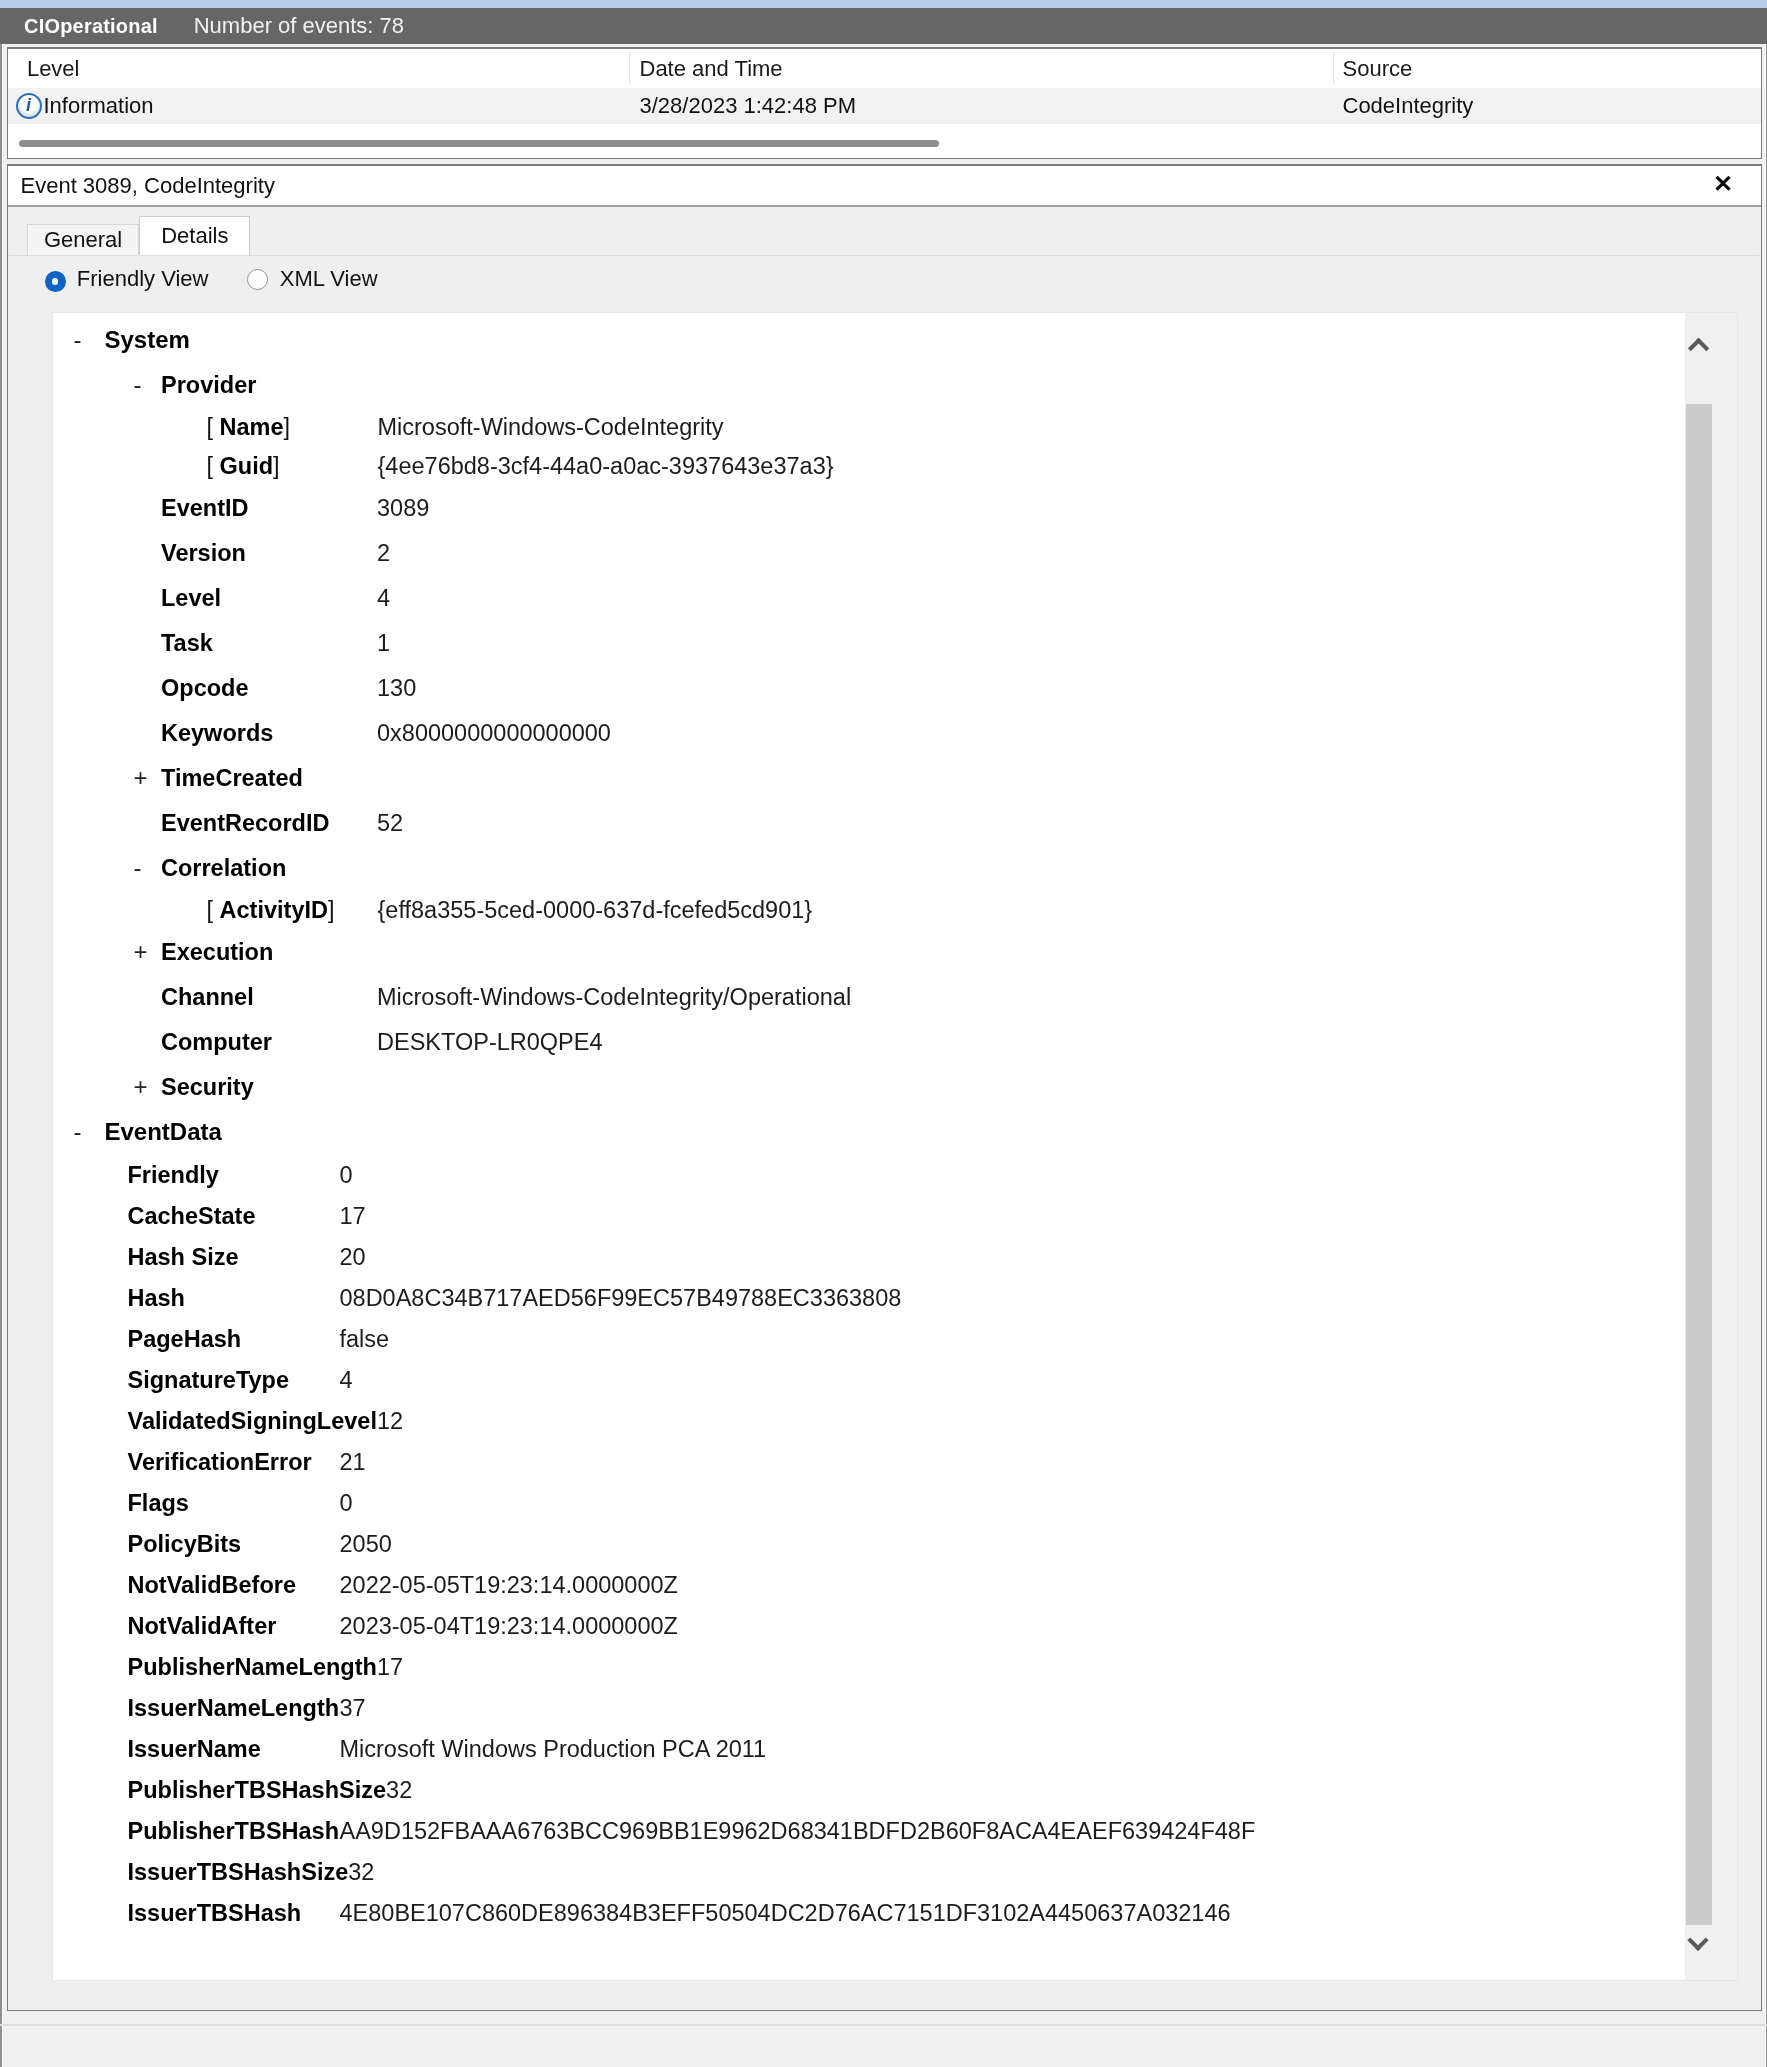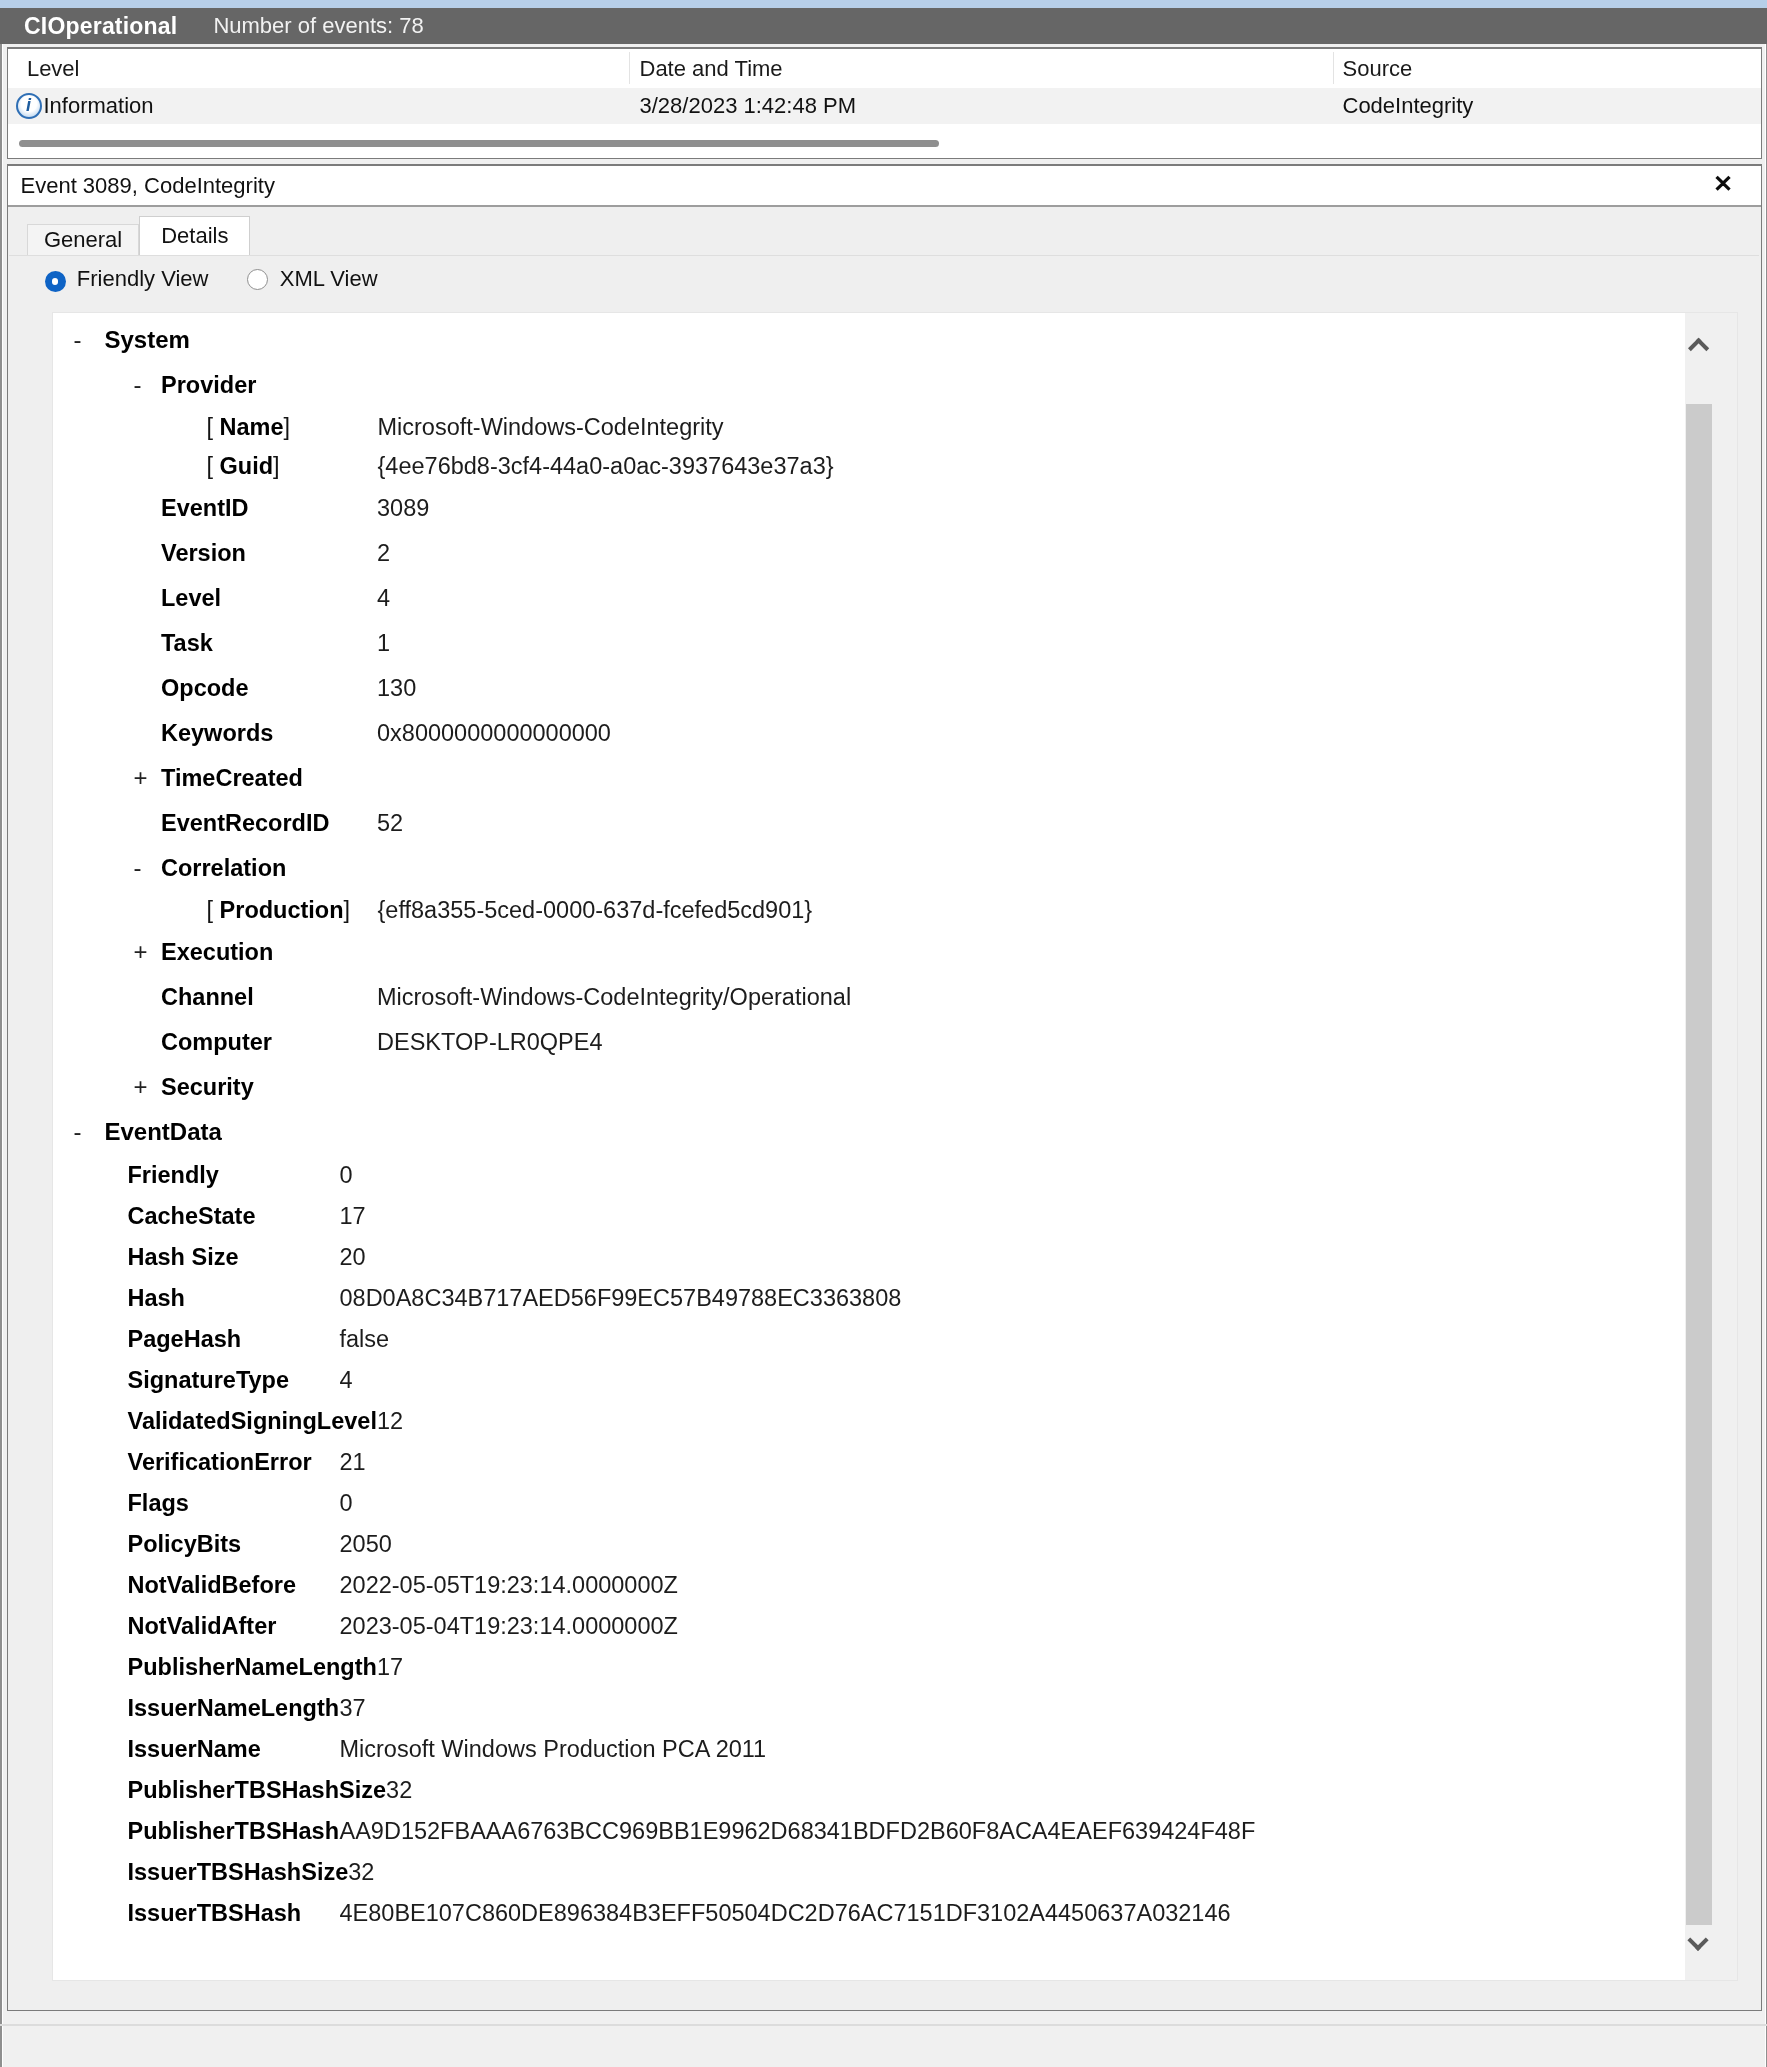--- a/index.html
+++ b/index.html
@@ -11,21 +11,21 @@
     overflow:hidden;
   }
   
   .top-strip { position:absolute; top:0; left:0; right:0; height:8px; background:#b7cfe9; }
   .edge-left  { position:absolute; top:8px; bottom:0; left:0;  width:2.4px; background:#8f8f8f; border-right:1.6px solid #ffffff; }
   .edge-right { position:absolute; top:8px; bottom:0; right:0; width:2.4px; background:#8f8f8f; border-left:1.6px solid #ffffff; }
   .bottom-line { position:absolute; left:0; right:0; top:2024px; height:1.6px; background:#dcdcdc; }
 
   
   .titlebar { position:absolute; top:8px; left:0; right:0; height:36px; background:#666666; color:#fff; display:flex; align-items:center; }
-  .titlebar .log { font-weight:700; font-size:23px; margin-left:24px; letter-spacing:0.2px; }
+  .titlebar .log { font-weight:700; font-size:20px; margin-left:24px; letter-spacing:0.2px; }
   .titlebar .count { font-size:22px; margin-left:36px; color:#f2f2f2; }
 
   
   .table-panel { position:absolute; top:47px; left:6.5px; right:6.5px; height:112px; background:#ffffff;
     border:1.6px solid #7b7b7b; border-top:2.4px solid #7b7b7b; box-sizing:border-box; }
   .thead { position:relative; height:39px; }
   .th { position:absolute; top:0; height:39px; display:flex; align-items:center; font-size:22px; color:#1a1a1a; }
   .th.c1 { left:19.4px; } .th.c2 { left:632px; } .th.c3 { left:1335px; }
   .vsep { position:absolute; top:3.2px; height:32px; width:0.8px; background:#e3e3e3; }
   .vsep.s1 { left:621px; } .vsep.s2 { left:1325px; }
@@ -192,21 +192,21 @@
         <div class="r child">
           <span class="sign"></span>
           <span class="lbl">EventRecordID</span>
           <span class="val">52</span>
         </div>
         <div class="r child">
           <span class="sign">-</span>
           <span class="lbl">Correlation</span>
         </div>
         <div class="r attr">
-          <span class="grp">[ <span class="lbl">Production</span>]</span>
+          <span class="grp">[ <span class="lbl">ActivityID</span>]</span>
           <span class="val">{eff8a355-5ced-0000-637d-fcefed5cd901}</span>
         </div>
         <div class="r child">
           <span class="sign">+</span>
           <span class="lbl">Execution</span>
         </div>
         <div class="r child">
           <span class="sign"></span>
           <span class="lbl">Channel</span>
           <span class="val">Microsoft-Windows-CodeIntegrity/Operational</span>

